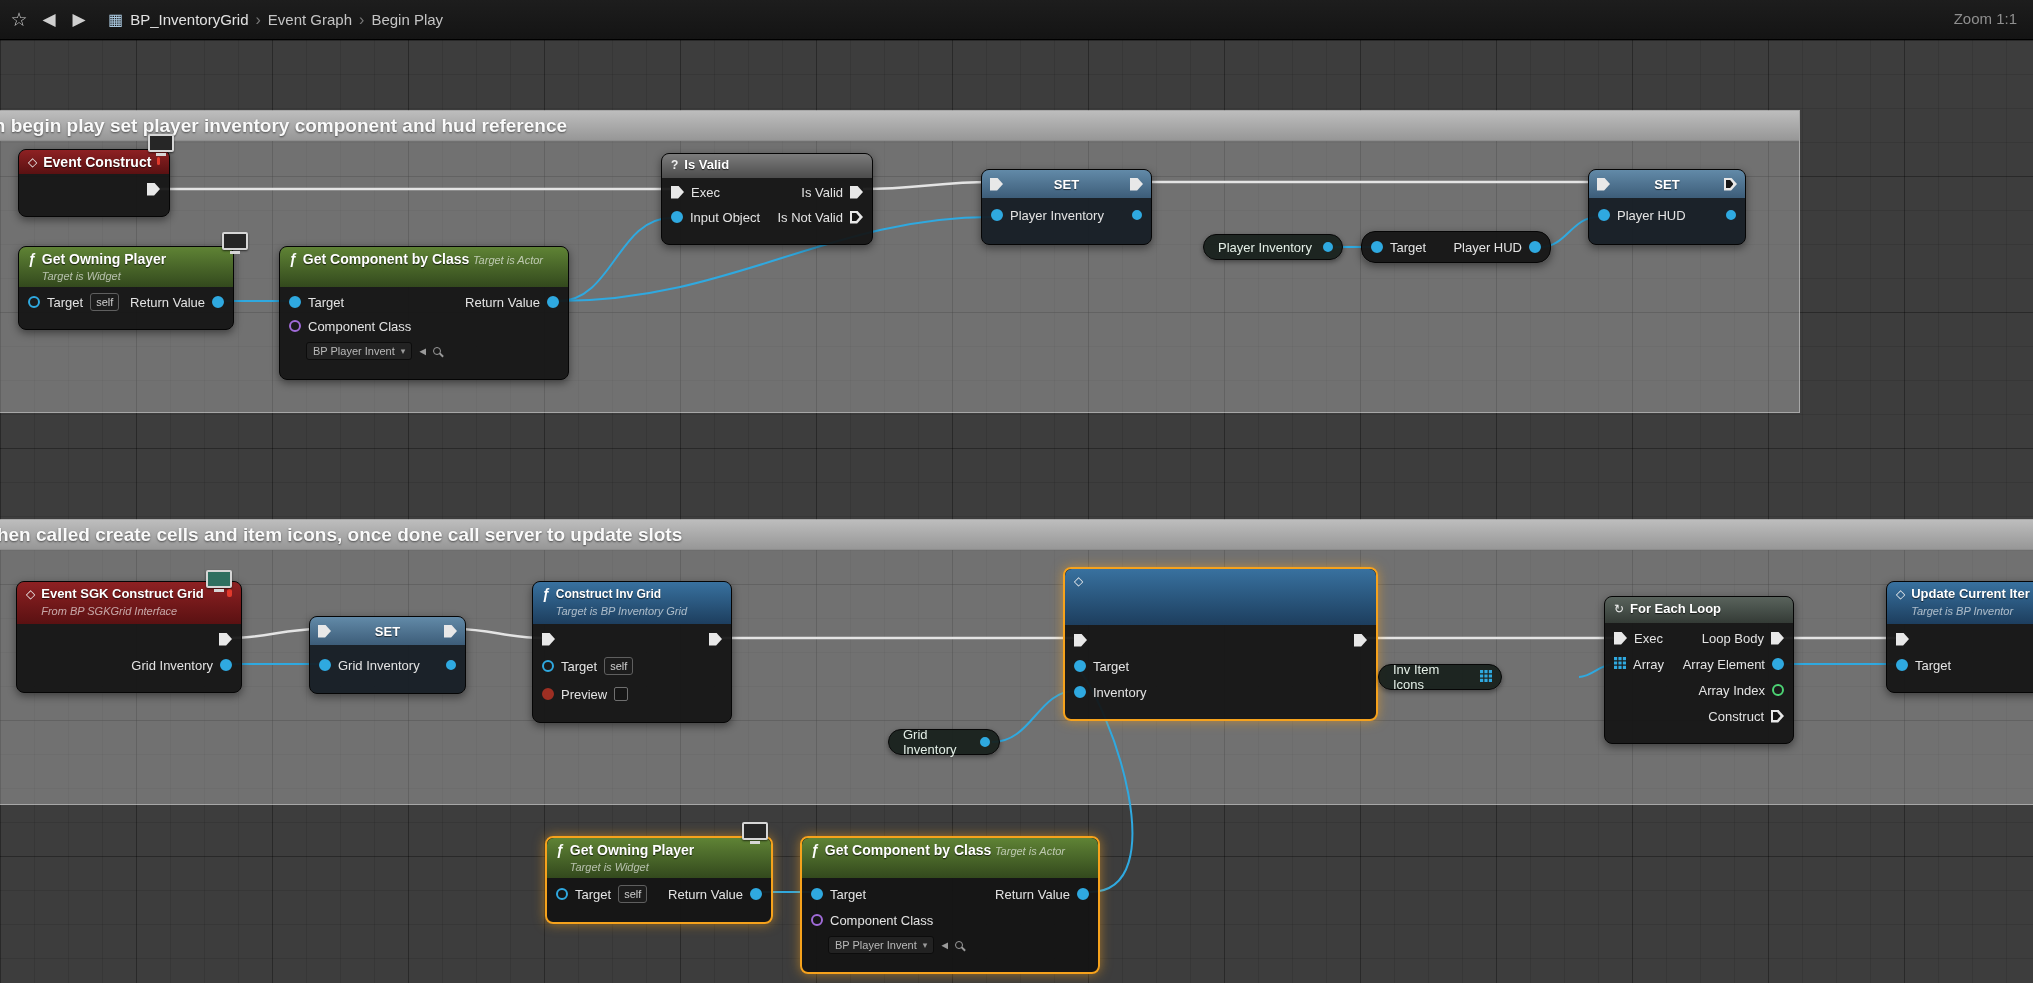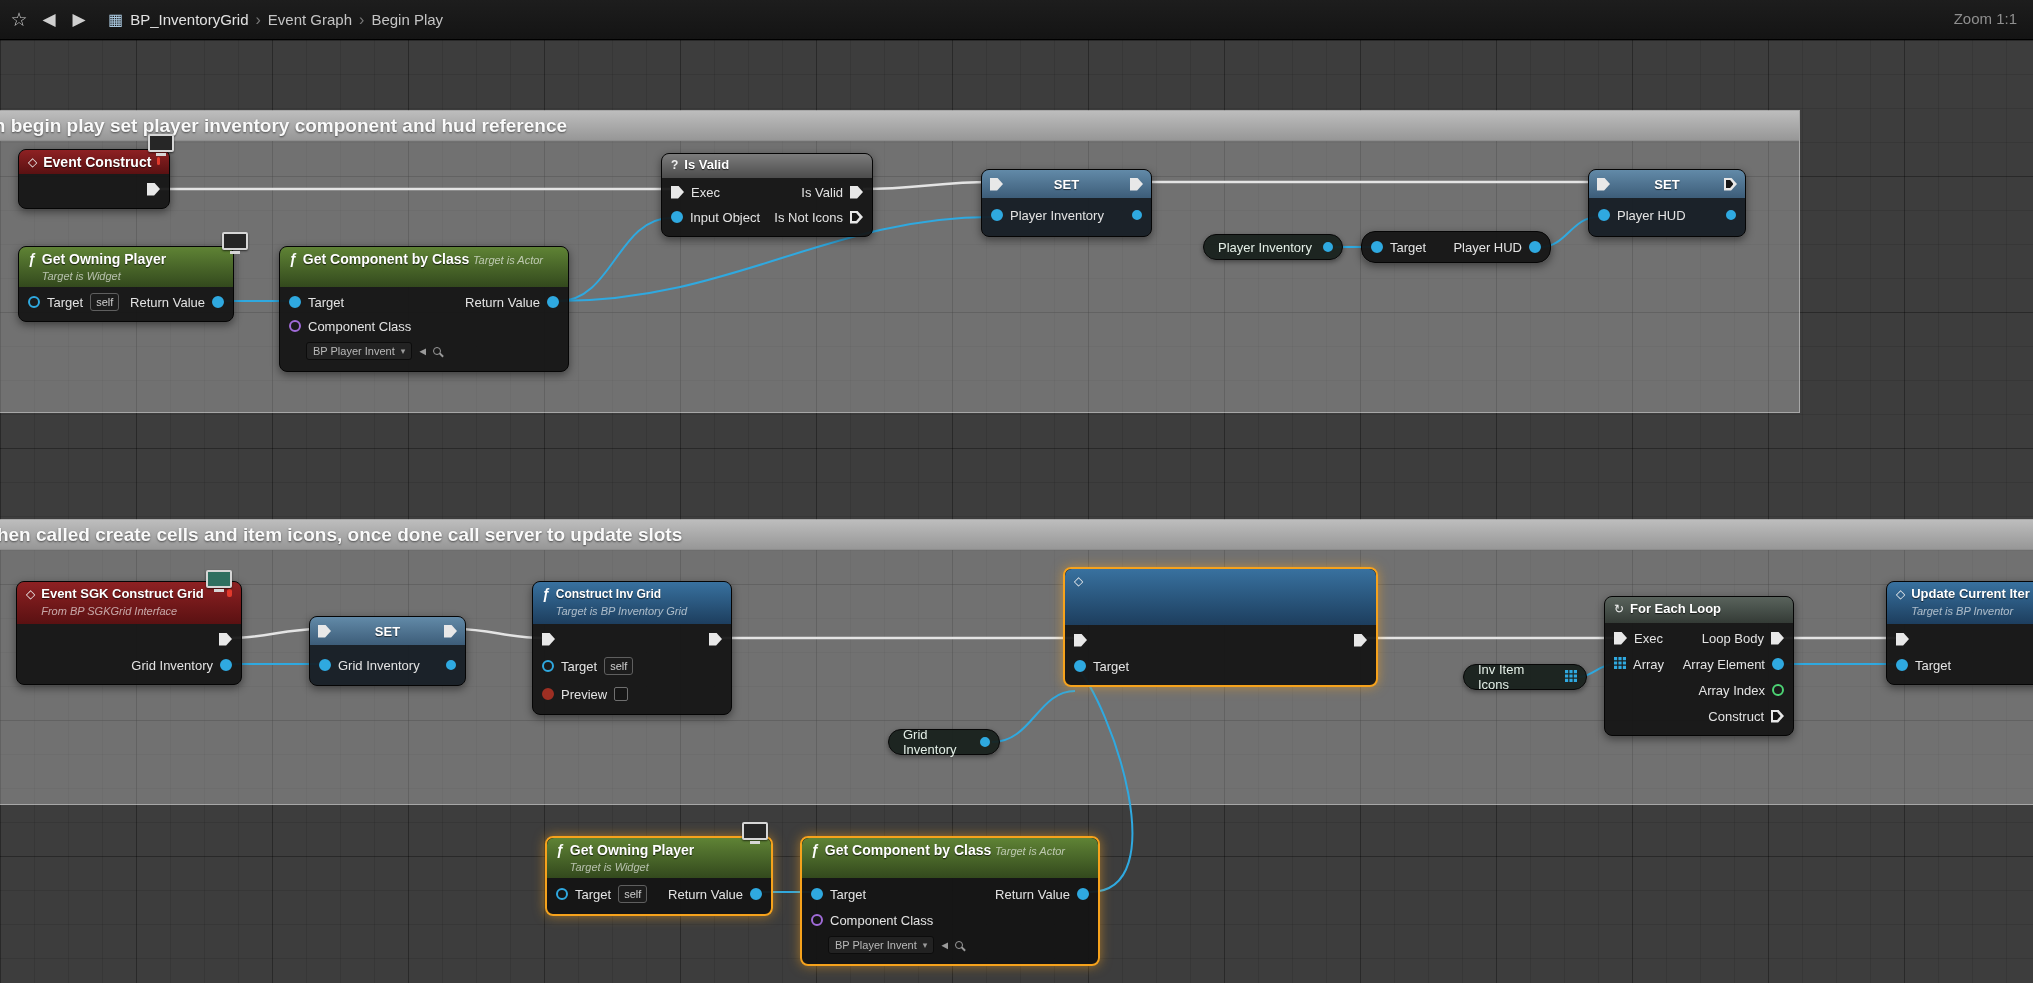--- a/index.html
+++ b/index.html
@@ -52,21 +52,21 @@
               line-height:13px; white-space:nowrap; }
   .hdr .nicon { font-size:12px; line-height:18px; color:#efefef; }
   .hdr .ficon { font-style:italic; font-weight:bold; font-size:14px; line-height:18px; color:#fff; }
   .hdr-red   { background:linear-gradient(#8e2123,#5a1112); }
   .hdr-green { background:linear-gradient(#5f8335,#33491d); }
   .hdr-blue  { background:linear-gradient(#38719f,#1d3e5e); }
   .hdr-gray  { background:linear-gradient(#7c7c7c,#4c4c4c); }
   .hdr-loop  { background:linear-gradient(#59635c,#343b36); }
   .reddot { width:8px; height:8px; background:#e23a2c; border-radius:2px; margin-left:auto; margin-top:4px; }
 
-  .body { padding:2px 0 6px; }
+  .body { padding:2px 0 14px; }
   .prow { min-height:26px; padding:0 9px; display:flex; align-items:center; gap:7px; }
   .pl { display:flex; align-items:center; gap:7px; }
   .pr { display:flex; align-items:center; gap:7px; margin-left:auto; }
   .plabel { font-size:13px; color:#e3e3e3; white-space:nowrap; }
 
   
   .xpin { position:relative; width:13px; height:13px; flex:none; }
   .xpin::before { content:""; position:absolute; inset:0;
                   clip-path:polygon(0 0,55% 0,100% 50%,55% 100%,0 100%); background:#e8e8e8; }
   .xpin.h::after { content:""; position:absolute; left:2px; top:2.5px; right:3.5px; bottom:2.5px;
@@ -261,21 +261,21 @@
               <span class="plabel">Is Valid</span>
             <span class="xpin"></span>
             </span>
         </div>
         <div class="prow" style="min-height:26px">
           <span class="pl">
               <span class="dp f"></span>
             <span class="plabel">Input Object</span>
             </span>
           <span class="pr">
-              <span class="plabel">Is Not Icons</span>
+              <span class="plabel">Is Not Valid</span>
             <span class="xpin h"></span>
             </span>
         </div>
       </div>
     </div>
 
     <div class="node" style="left:981px;top:129px;width:171px;background:rgba(20,28,36,0.93)">
       <div class="setrow">
         <span class="xpin"></span>
         <span class="setlbl">SET</span>
@@ -421,29 +421,35 @@
           <span class="pr">
               <span class="xpin"></span>
             </span>
         </div>
         <div class="prow">
           <span class="pl">
               <span class="dp f"></span>
             <span class="plabel">Target</span>
             </span>
         </div>
+        <div class="prow">
+          <span class="pl">
+              <span class="dp f"></span>
+            <span class="plabel">Inventory</span>
+            </span>
+        </div>
       </div>
     </div>
 
     <div class="pill" style="left:888px;top:689px;width:112px">
       <span>Grid Inventory</span>
       <span class="dp f sm" style="margin-left:auto"></span>
     </div>
 
-    <div class="pill" style="left:1463px;top:624px;width:124px">
+    <div class="pill" style="left:1378px;top:624px;width:124px">
       <span>Inv Item Icons</span>
       <span class="gridico" style="margin-left:auto">
         <svg width="12" height="12" viewBox="0 0 12 12">
             <path fill="#2fa9e0" d="M0 0h3.2v3.2H0zM4.4 0h3.2v3.2H4.4zM8.8 0H12v3.2H8.8zM0 4.4h3.2v3.2H0zM4.4 4.4h3.2v3.2H4.4zM8.8 4.4H12v3.2H8.8zM0 8.8h3.2V12H0zM4.4 8.8h3.2V12H4.4zM8.8 8.8H12V12H8.8z"></path>
           </svg>
       </span>
     </div>
 
     <div class="node" style="left:1604px;top:556px;width:190px">
       <div class="hdr hdr-loop" style="height:26px;padding-top:3px">

